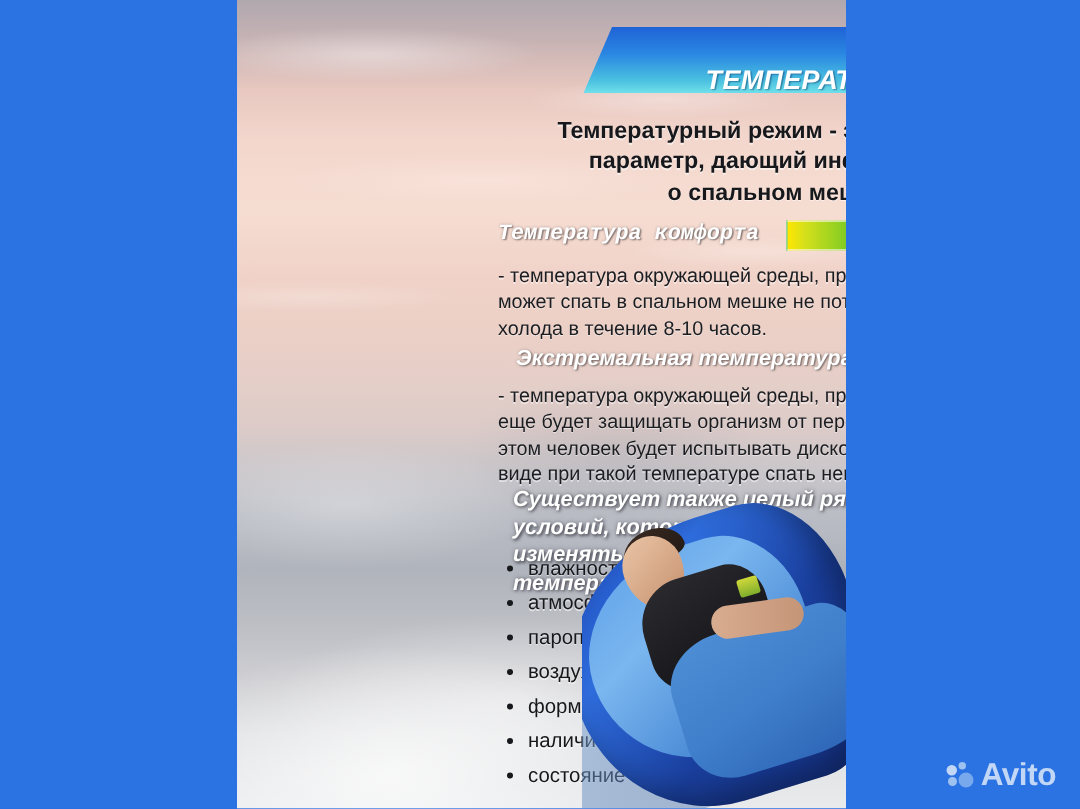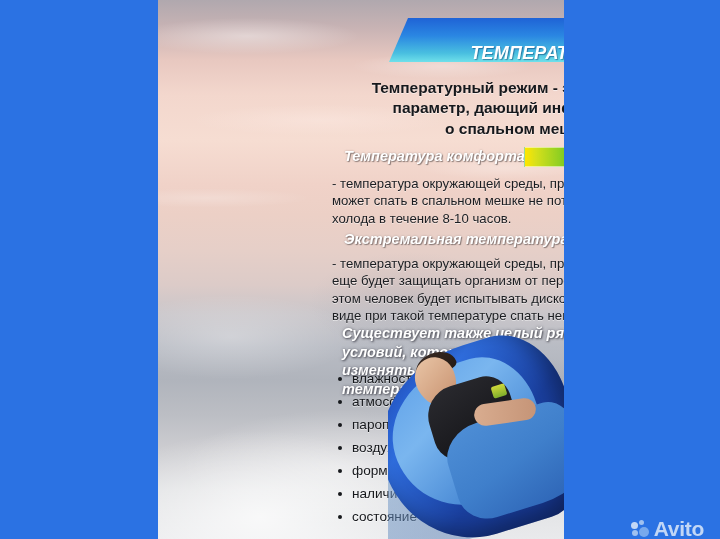--- a/index.html
+++ b/index.html
@@ -88,21 +88,21 @@
   }
 
   
   .seclabel{
     position:absolute;color:#ffffff;font-style:italic;font-weight:bold;
     font-size:14.5px;white-space:nowrap;
     text-shadow:1px 1px 1px rgba(70,60,60,.55), 0 0 2px rgba(90,80,80,.4);
   }
   .gradbar{position:absolute;height:20px;border:1px solid rgba(255,255,255,.55);box-sizing:border-box;}
 
-  #label-comfort{left:186px;top:148px;}
+  #label-comfort{left:174px;top:148px;font-family:Liberation Mono, monospace;}
   #bar-comfort{left:366px;top:147px;width:80px;
     background:linear-gradient(to right,#ffe600 0%,#d7e01a 14%,#8ecf22 45%,#39b42a 78%,#17a62c 100%);}
 
   #label-extreme{left:186px;top:231px;}
 
   
   .para{
     position:absolute;color:#1b1d21;font-size:13.2px;line-height:1.32;
     text-shadow:0 1px 0 rgba(255,255,255,.5);
   }
@@ -184,21 +184,21 @@
   }
   #photo .mat{
     position:absolute;left:-14px;top:120px;width:150px;height:96px;
     background:linear-gradient(160deg,rgba(120,160,205,.55),rgba(70,110,170,.45));
     border-radius:40% 20% 30% 30%/36% 26% 34% 30%;
     transform:rotate(-17deg);
   }
 
   
   #avito{
-    position:absolute;right:16px;bottom:0;
+    position:absolute;right:16px;bottom:12px;
     display:flex;align-items:center;gap:5px;
     opacity:.92;
   }
   #avito .mark{position:relative;width:18px;height:18px;}
   #avito .mark i{position:absolute;border-radius:50%;background:#a9c8f2;display:block;}
   #avito .d1{left:0;top:2px;width:7px;height:7px;background:#cfe0f8 !important;}
   #avito .d2{left:8px;top:0;width:5px;height:5px;}
   #avito .d3{left:1px;top:10px;width:6px;height:6px;}
   #avito .d4{left:8px;top:7px;width:10px;height:10px;background:#7faeee !important;}
   #avito .wordmark{

